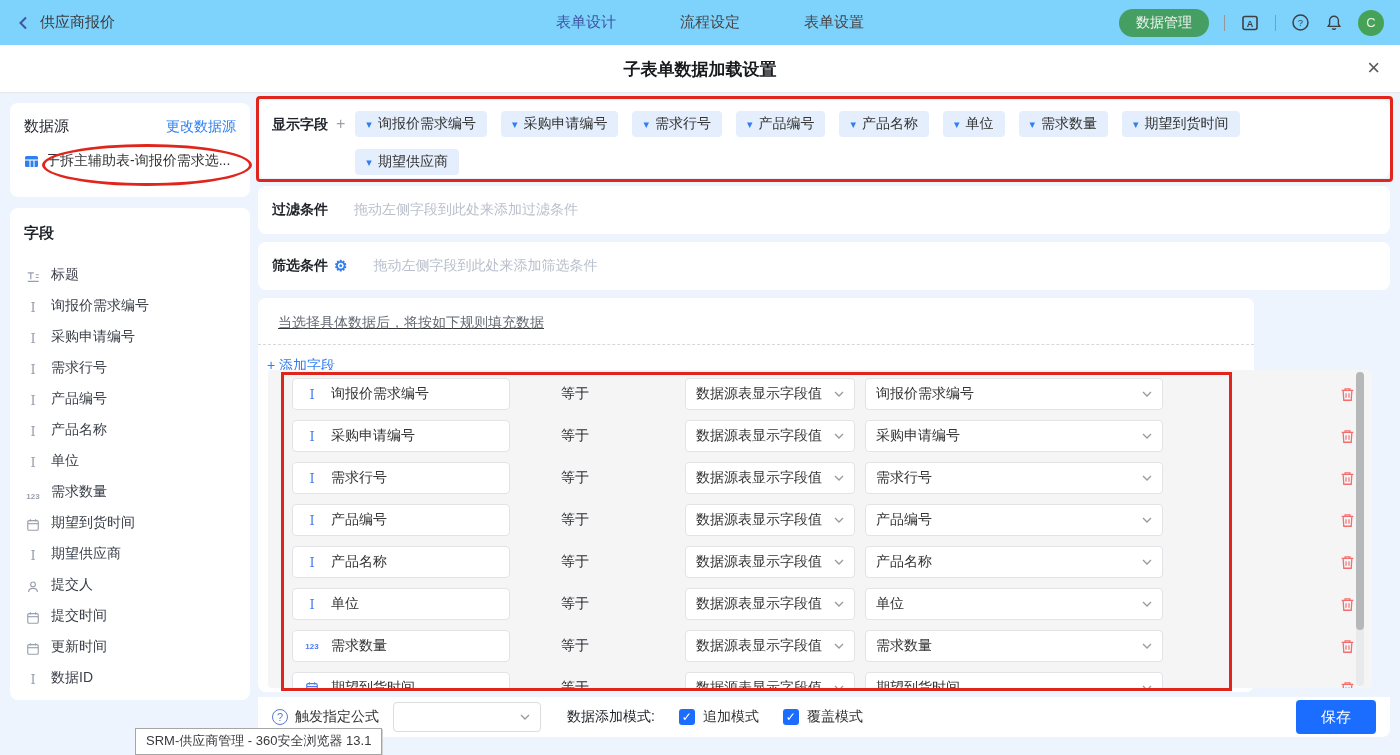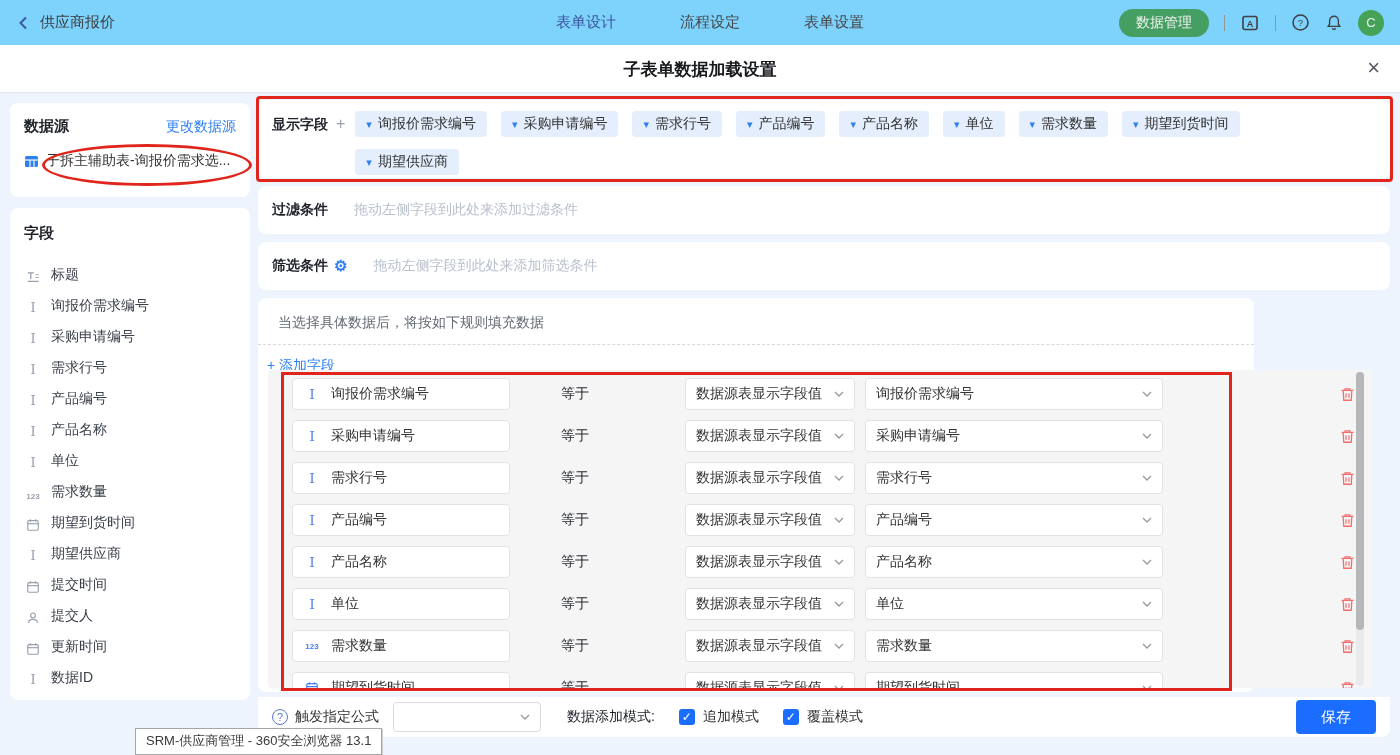--- a/index.html
+++ b/index.html
@@ -25,21 +25,21 @@
   .dlg-title { position:absolute; left:0; right:0; top:0; height:48px; display:flex; align-items:center; justify-content:center; font-size:17px; font-weight:bold; color:#17191d; }
   .dlg-close { position:absolute; right:20px; top:10px; font-size:22px; color:#56585e; cursor:pointer; line-height:26px; }
 
   
   .dlg-body { position:absolute; left:0; top:94px; width:1400px; height:661px; background:#edf4fd; }
   .card { position:absolute; background:#fff; border-radius:8px; }
 
   
   .ds-card { left:10px; top:9px; width:240px; height:94px; }
   .ds-head { display:flex; justify-content:space-between; align-items:center; padding:14px 14px 0 14px; }
-  .ds-title { font-size:15px; font-weight:bold; color:#1f2329; }
+  .ds-title { font-size:15px; font-weight:normal; color:#1f2329; }
   .ds-link { font-size:14px; color:#2e7ff2; cursor:pointer; }
   .ds-item { display:flex; align-items:center; gap:7px; margin:16px 14px 0 14px; font-size:14px; color:#333; white-space:nowrap; overflow:hidden; }
   .fields-card { left:10px; top:114px; width:240px; height:492px; padding:16px 0 0 14px; }
   .fields-title { font-size:15px; font-weight:bold; color:#1f2329; margin-bottom:10px; }
   .field-item { display:flex; align-items:flex-end; gap:9px; height:31px; font-size:14px; color:#3a3f48; cursor:grab; }
   .fi-icon { width:18px; display:flex; justify-content:center; align-items:center; color:#98a0ad; }
   .ficon-text { font-family:"DejaVu Serif", serif; font-size:13px; }
   .ficon-num { font-size:8px; font-weight:bold; letter-spacing:0; }
 
   
@@ -49,21 +49,21 @@
   .chips { display:flex; flex-wrap:wrap; gap:12px 14px; max-width:960px; }
   .chip { background:#e4eefc; border-radius:4px; height:26px; display:flex; align-items:center; gap:6px; padding:0 11px; font-size:14px; color:#333; cursor:pointer; }
   .chip .caret { color:#2e7ff2; font-size:11px; }
 
   .filter-card { left:258px; top:92px; width:1132px; height:48px; display:flex; align-items:center; padding:0 14px; gap:26px; }
   .sec-label { font-size:14px; font-weight:bold; color:#1f2329; white-space:nowrap; display:flex; align-items:center; gap:6px; }
   .placeholder { font-size:14px; color:#b9c0cc; }
   .sift-card { left:258px; top:148px; width:1132px; height:48px; display:flex; align-items:center; padding:0 14px; gap:26px; }
   .gear { color:#2e7ff2; font-size:15px; }
 
-  .rules-card { left:258px; top:204px; width:996px; height:394px; }
+  .rules-card { left:258px; top:204px; width:996px; height:394px;text-decoration:underline; }
   .rule-hint { font-size:14px; color:#646a73; padding:16px 20px 12px 20px; }
   .rule-divider { border-top:1px dashed #d8d8d8; }
   .add-field { font-size:14px; color:#2e7ff2; padding:12px 0 0 9px; cursor:pointer; display:inline-block; }
 
   .rows-viewport { position:absolute; left:10px; top:72px; width:1104px; height:318px; background:#f5f5f6; overflow:hidden; border-radius:4px; }
   .rows-col { display:flex; flex-direction:column; gap:10px; padding-top:8px; }
   .map-row { display:flex; align-items:center; height:32px; flex:none; }
   .field-box { margin-left:24px; width:218px; height:32px; background:#fff; border:1px solid #e2e3e6; border-radius:4px; display:flex; align-items:center; gap:10px; padding:0 10px; font-size:14px; color:#333; }
   .field-box .fi-icon { color:#4a7cf0; }
   .op { margin-left:51px; width:60px; font-size:14px; color:#1f2329; }
@@ -234,39 +234,39 @@
         <div class="field-item">
     <span class="fi-icon">
             <span class="ficon-text" style="display: flex; align-items: center;">I</span>
           </span>
     <span class="fi-label">期望供应商</span>
   </div>
         <div class="field-item">
     <span class="fi-icon">
             <span style="display: flex; align-items: center;">
               <svg width="14" height="14" viewBox="0 0 16 16">
+                <circle cx="8" cy="5" r="2.7" fill="none" stroke="currentColor" stroke-width="1.3"></circle>
+                <path d="M3 13.7c0-2.7 2.2-4.1 5-4.1s5 1.4 5 4.1" fill="none" stroke="currentColor" stroke-width="1.3"></path>
+              </svg>
+            </span>
+          </span>
+    <span class="fi-label">提交人</span>
+  </div>
+        <div class="field-item">
+    <span class="fi-icon">
+            <span style="display: flex; align-items: center;">
+              <svg width="14" height="14" viewBox="0 0 16 16">
                 <rect x="2" y="3" width="12" height="11" rx="1.5" fill="none" stroke="currentColor" stroke-width="1.3"></rect>
                 <line x1="2" y1="6.5" x2="14" y2="6.5" stroke="currentColor" stroke-width="1.3"></line>
                 <line x1="5" y1="1.5" x2="5" y2="4" stroke="currentColor" stroke-width="1.3"></line>
                 <line x1="11" y1="1.5" x2="11" y2="4" stroke="currentColor" stroke-width="1.3"></line>
               </svg>
             </span>
           </span>
     <span class="fi-label">提交时间</span>
-  </div>
-        <div class="field-item">
-    <span class="fi-icon">
-            <span style="display: flex; align-items: center;">
-              <svg width="14" height="14" viewBox="0 0 16 16">
-                <circle cx="8" cy="5" r="2.7" fill="none" stroke="currentColor" stroke-width="1.3"></circle>
-                <path d="M3 13.7c0-2.7 2.2-4.1 5-4.1s5 1.4 5 4.1" fill="none" stroke="currentColor" stroke-width="1.3"></path>
-              </svg>
-            </span>
-          </span>
-    <span class="fi-label">提交人</span>
   </div>
         <div class="field-item">
     <span class="fi-icon">
             <span style="display: flex; align-items: center;">
               <svg width="14" height="14" viewBox="0 0 16 16">
                 <rect x="2" y="3" width="12" height="11" rx="1.5" fill="none" stroke="currentColor" stroke-width="1.3"></rect>
                 <line x1="2" y1="6.5" x2="14" y2="6.5" stroke="currentColor" stroke-width="1.3"></line>
                 <line x1="5" y1="1.5" x2="5" y2="4" stroke="currentColor" stroke-width="1.3"></line>
                 <line x1="11" y1="1.5" x2="11" y2="4" stroke="currentColor" stroke-width="1.3"></line>
               </svg>

